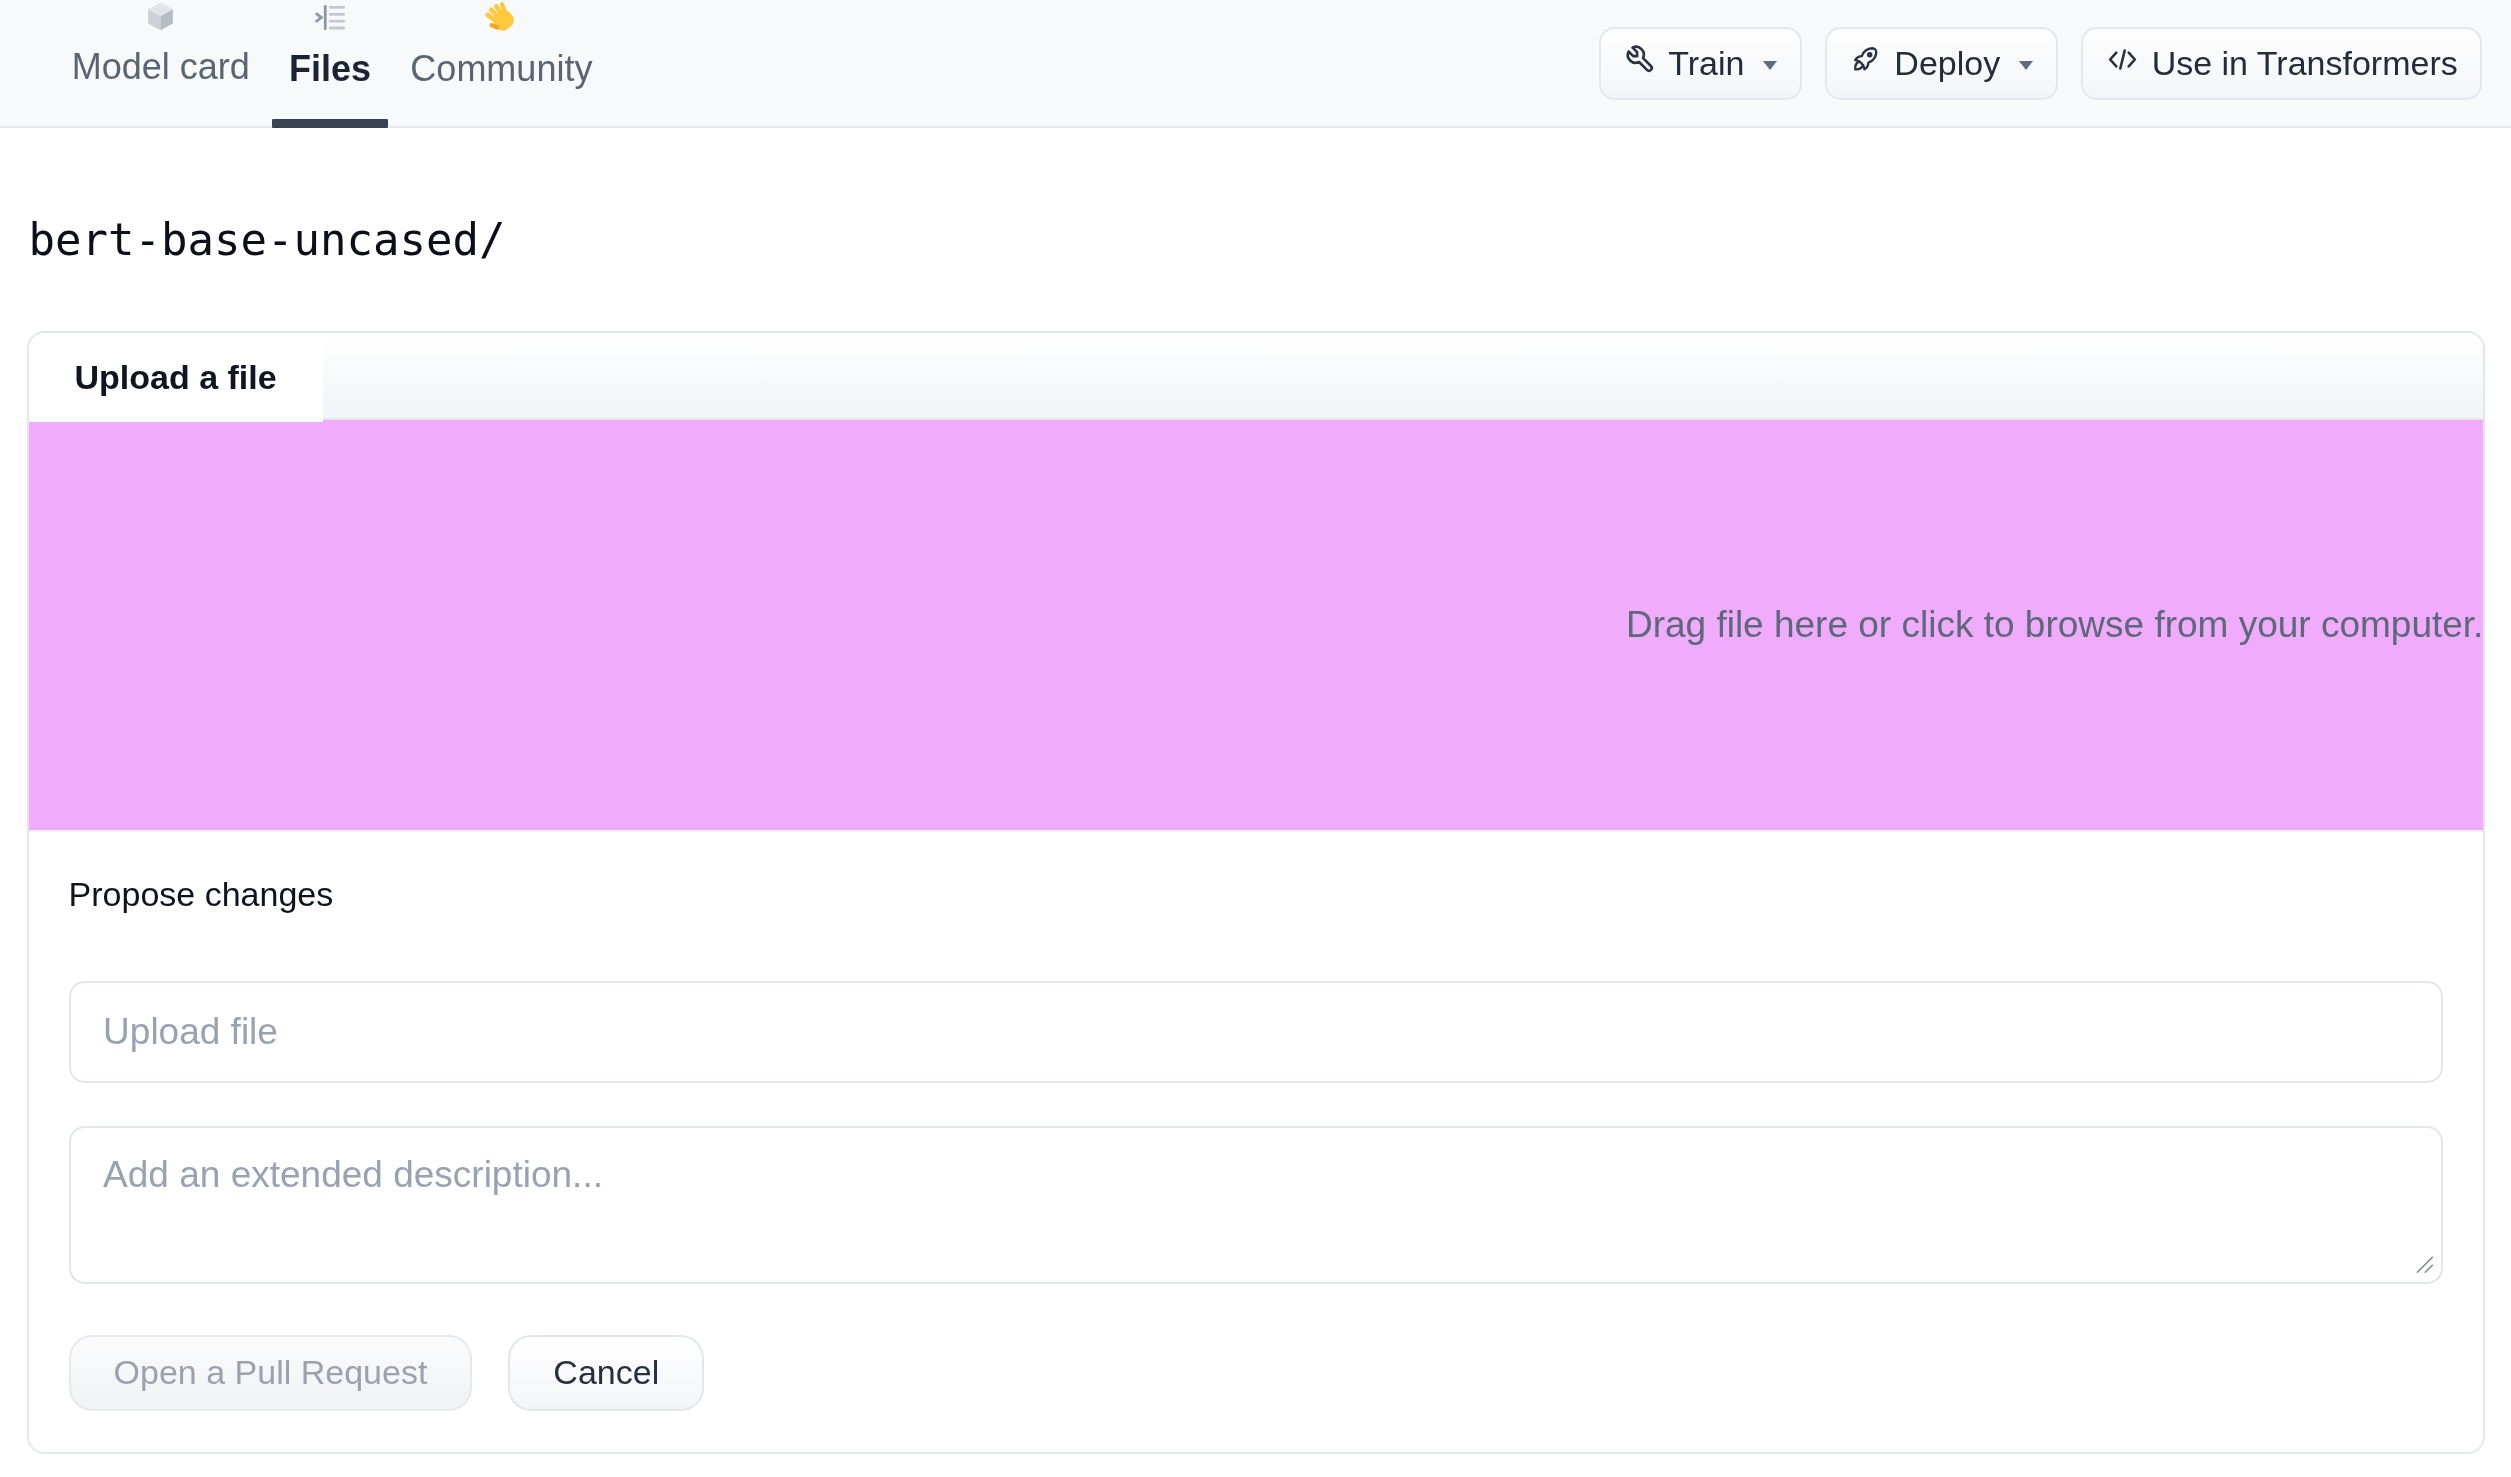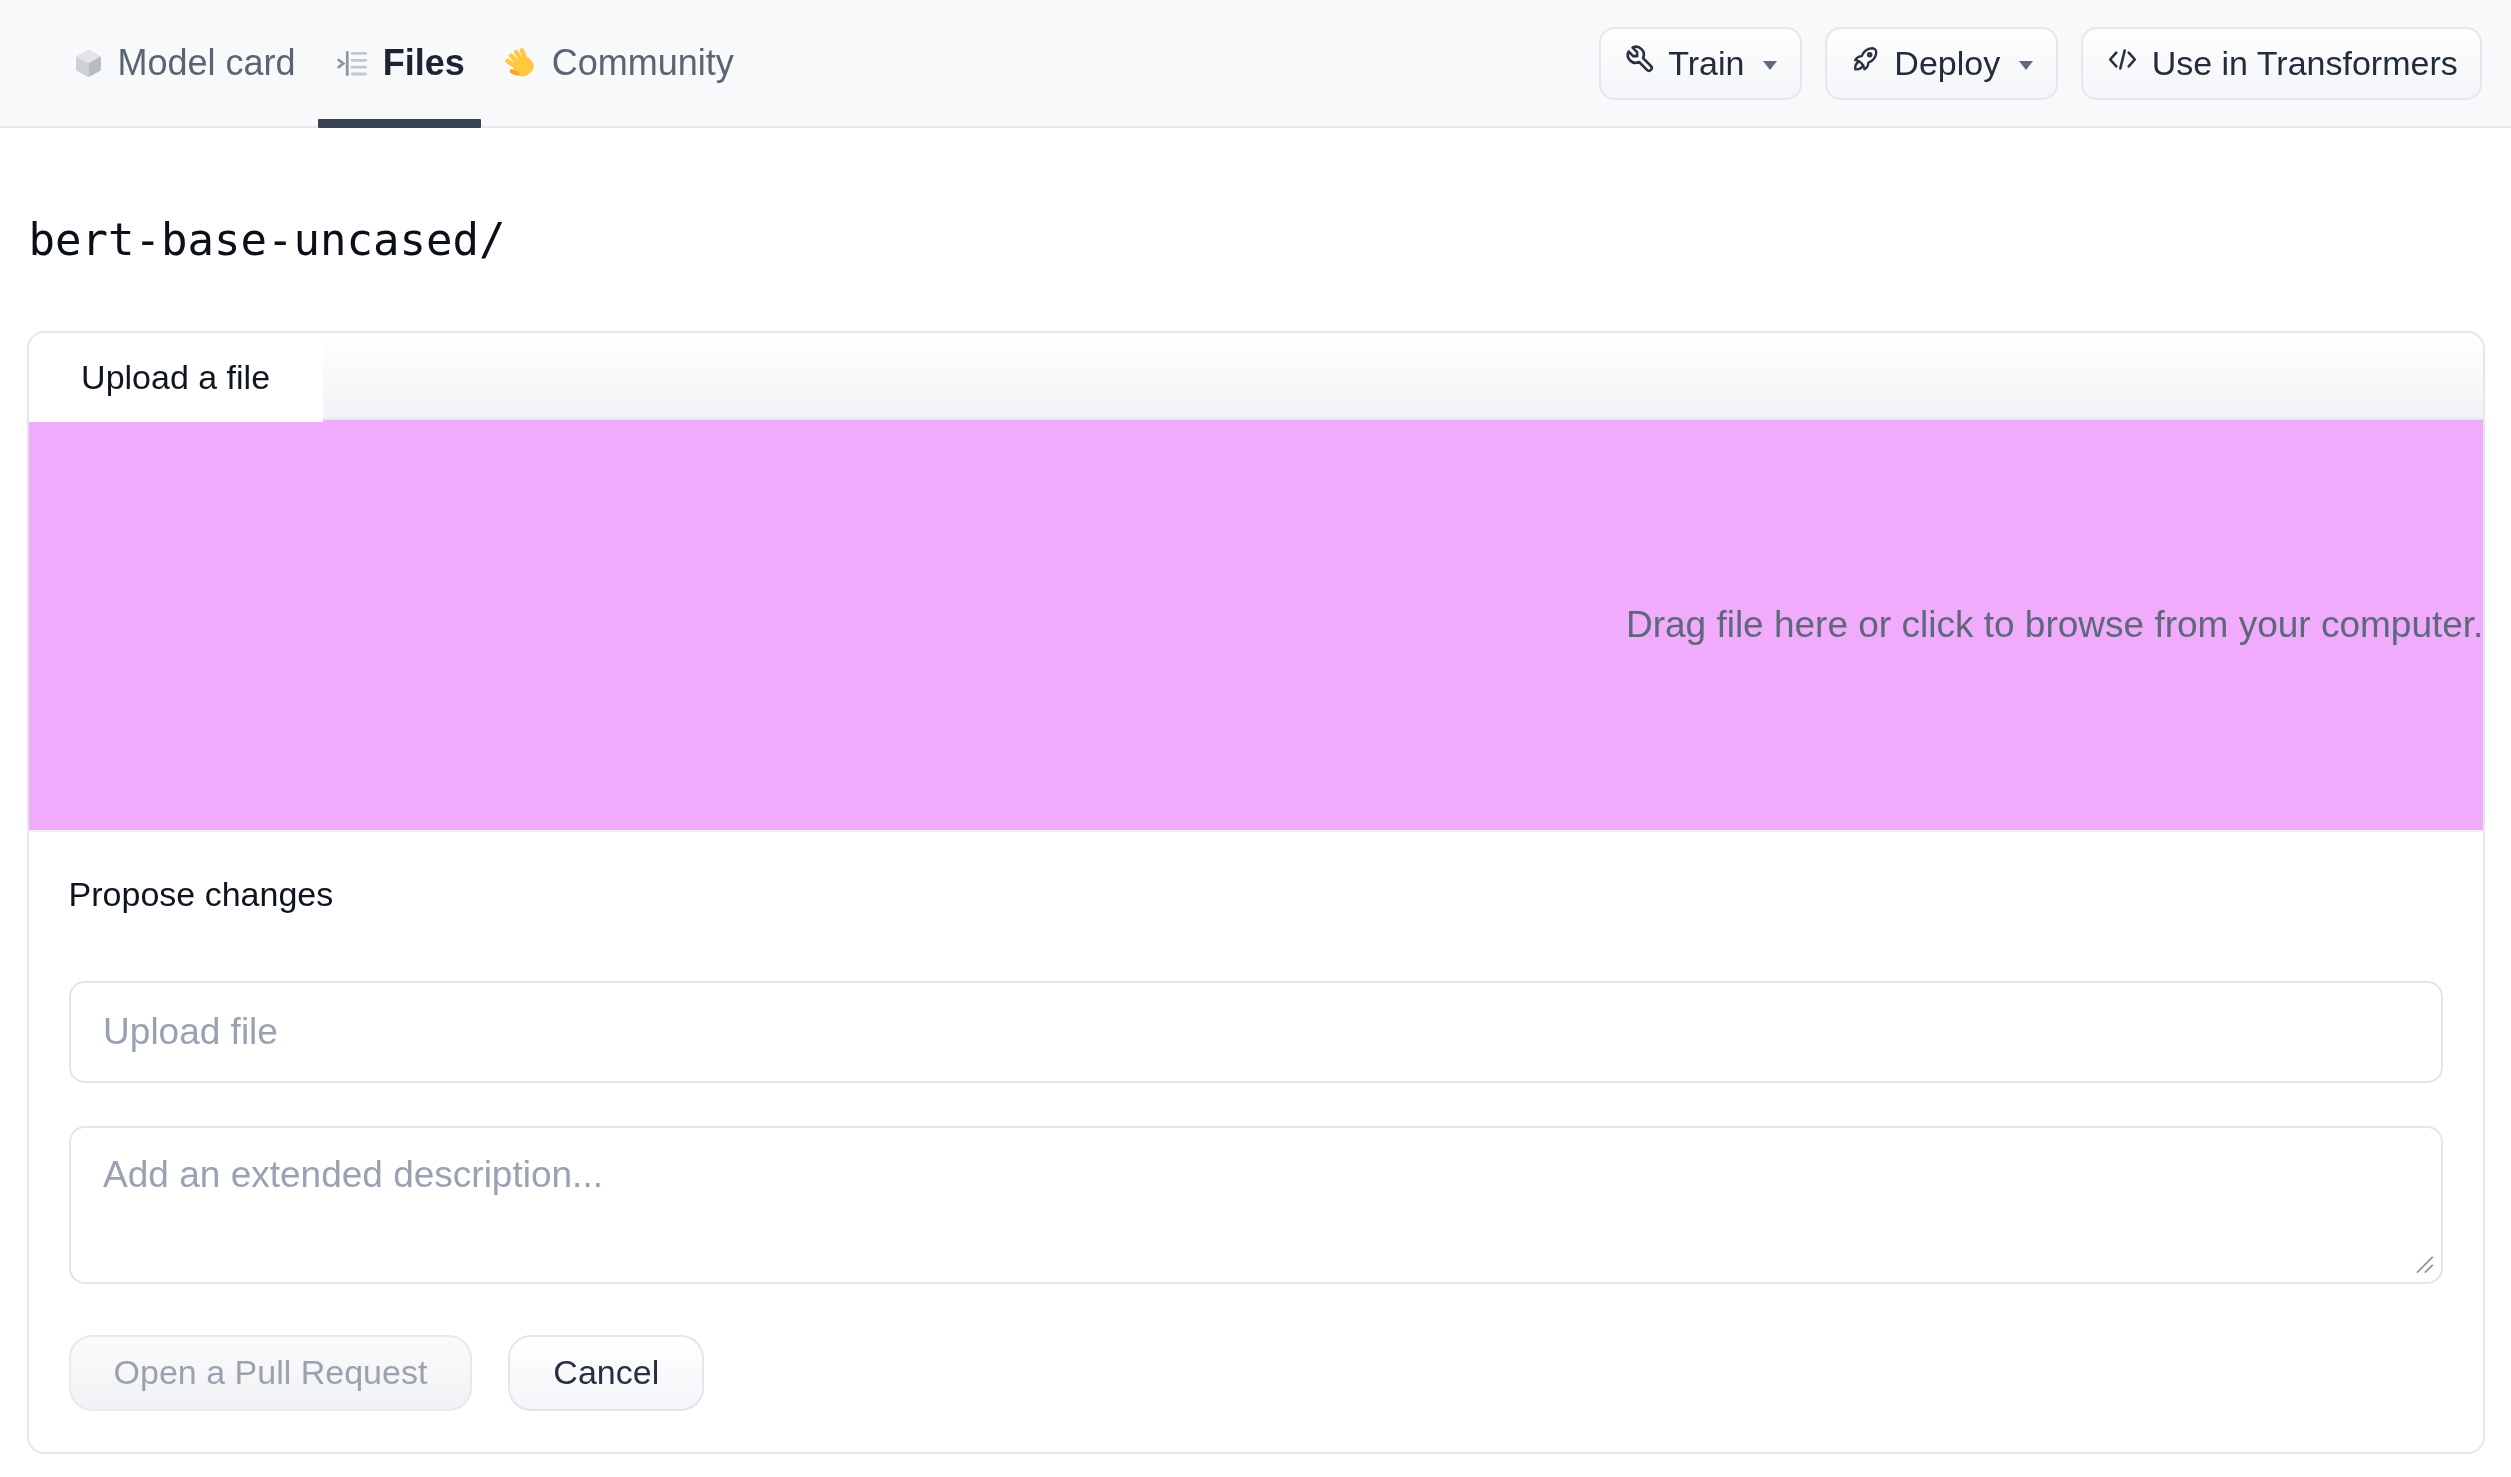--- a/index.html
+++ b/index.html
@@ -24,20 +24,21 @@
   .repo-tab {
     display: flex; align-items: center;
     gap: 12.8px;
     padding: 0 16.7px;
     margin-right: 5.9px;
     font-size: 36px;
     color: #5b6473;
     position: relative;
     cursor: pointer;
     white-space: nowrap;
+    flex-direction: column;
   }
   .repo-tab.active { color: #1c2433; font-weight: 700; }
   .repo-tab.active .tab-underline {
     position: absolute; left: 0; right: 0; bottom: -2px;
     height: 8.9px; background: #3a4353; border-radius: 1px;
   }
   .repo-tab .tab-icon { display: flex; align-items: center; }
 
   .header-actions { margin-left: auto; display: flex; gap: 23.6px; }
   .hdr-btn {
@@ -85,21 +86,21 @@
     background: linear-gradient(180deg, #ffffff 0%, #f1f3f6 100%);
     border-bottom: 2px solid #e4e7eb;
     display: flex;
   }
   .panel-tab {
     width: 294px;
     height: 89px;            
     margin-bottom: -2px;
     background: #ffffff;
     display: flex; align-items: center; justify-content: center;
-    font-size: 34px; font-weight: 400; color: #0f1521;
+    font-size: 34px; font-weight: 700; color: #0f1521;
     cursor: pointer;
     z-index: 1;
   }
 
   .dropzone {
     height: 410px;
     display: flex; align-items: center; justify-content: flex-end;
     background: #f0abfc;
     cursor: pointer;
   }

